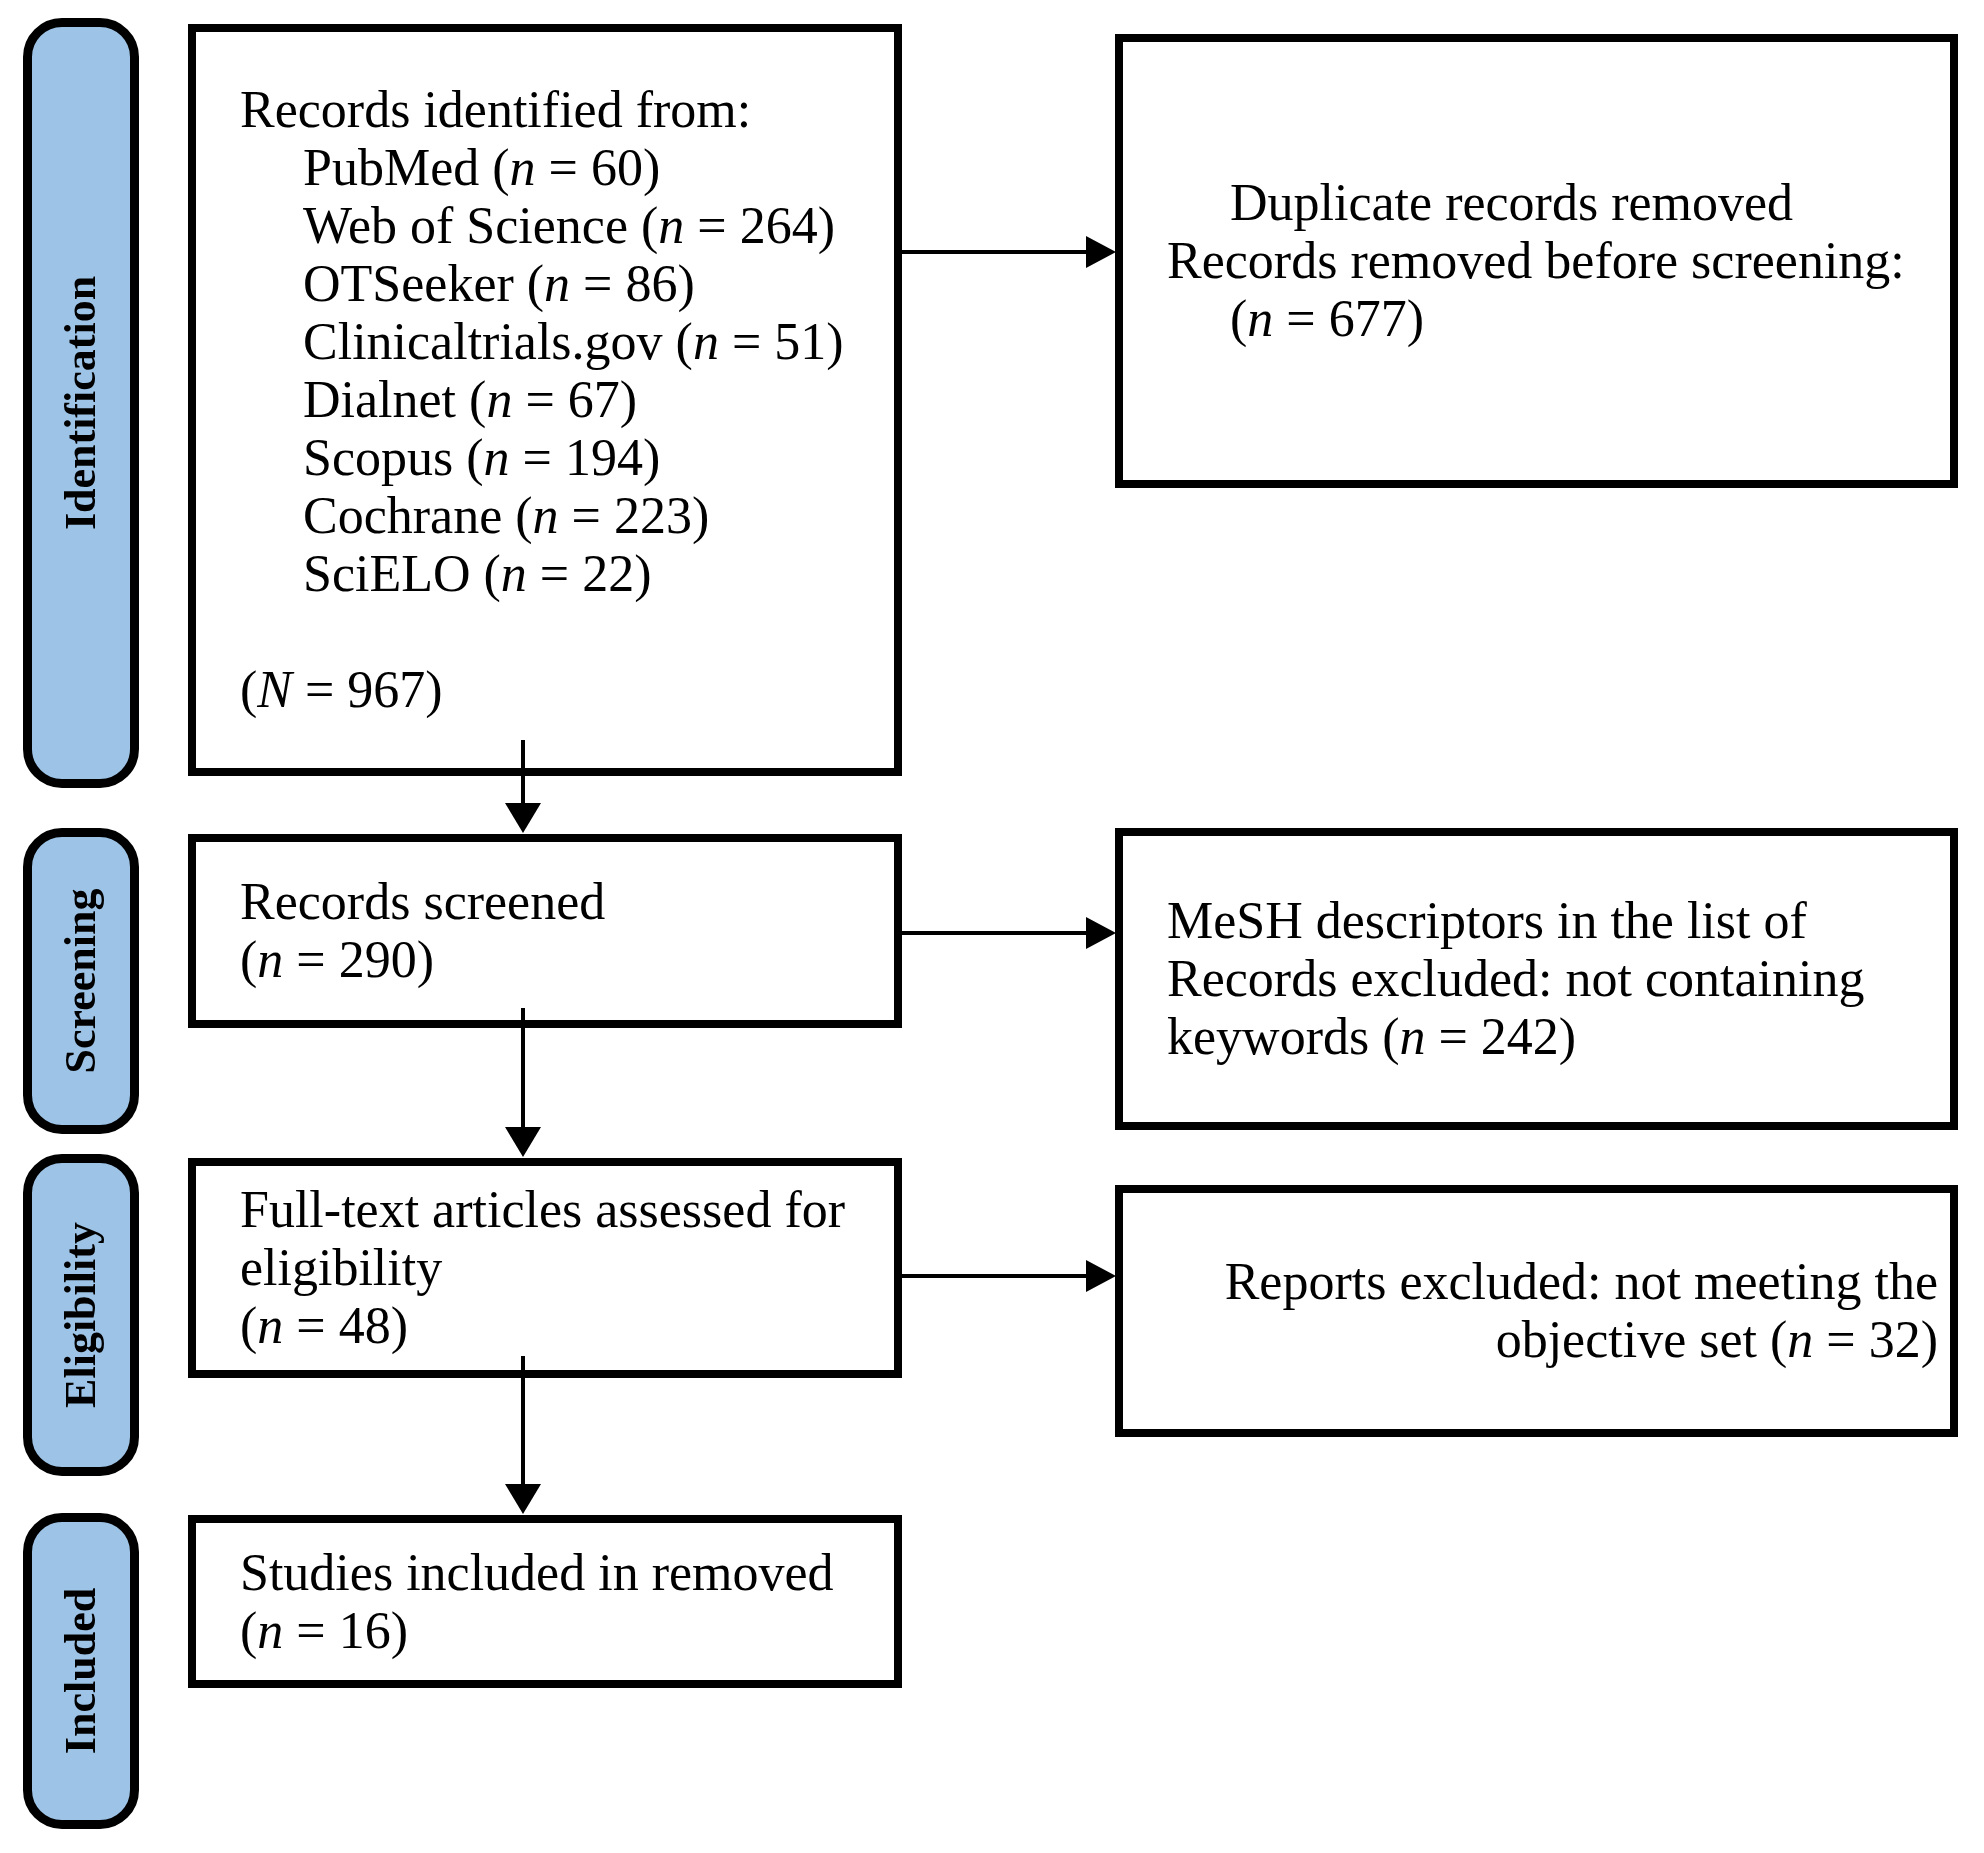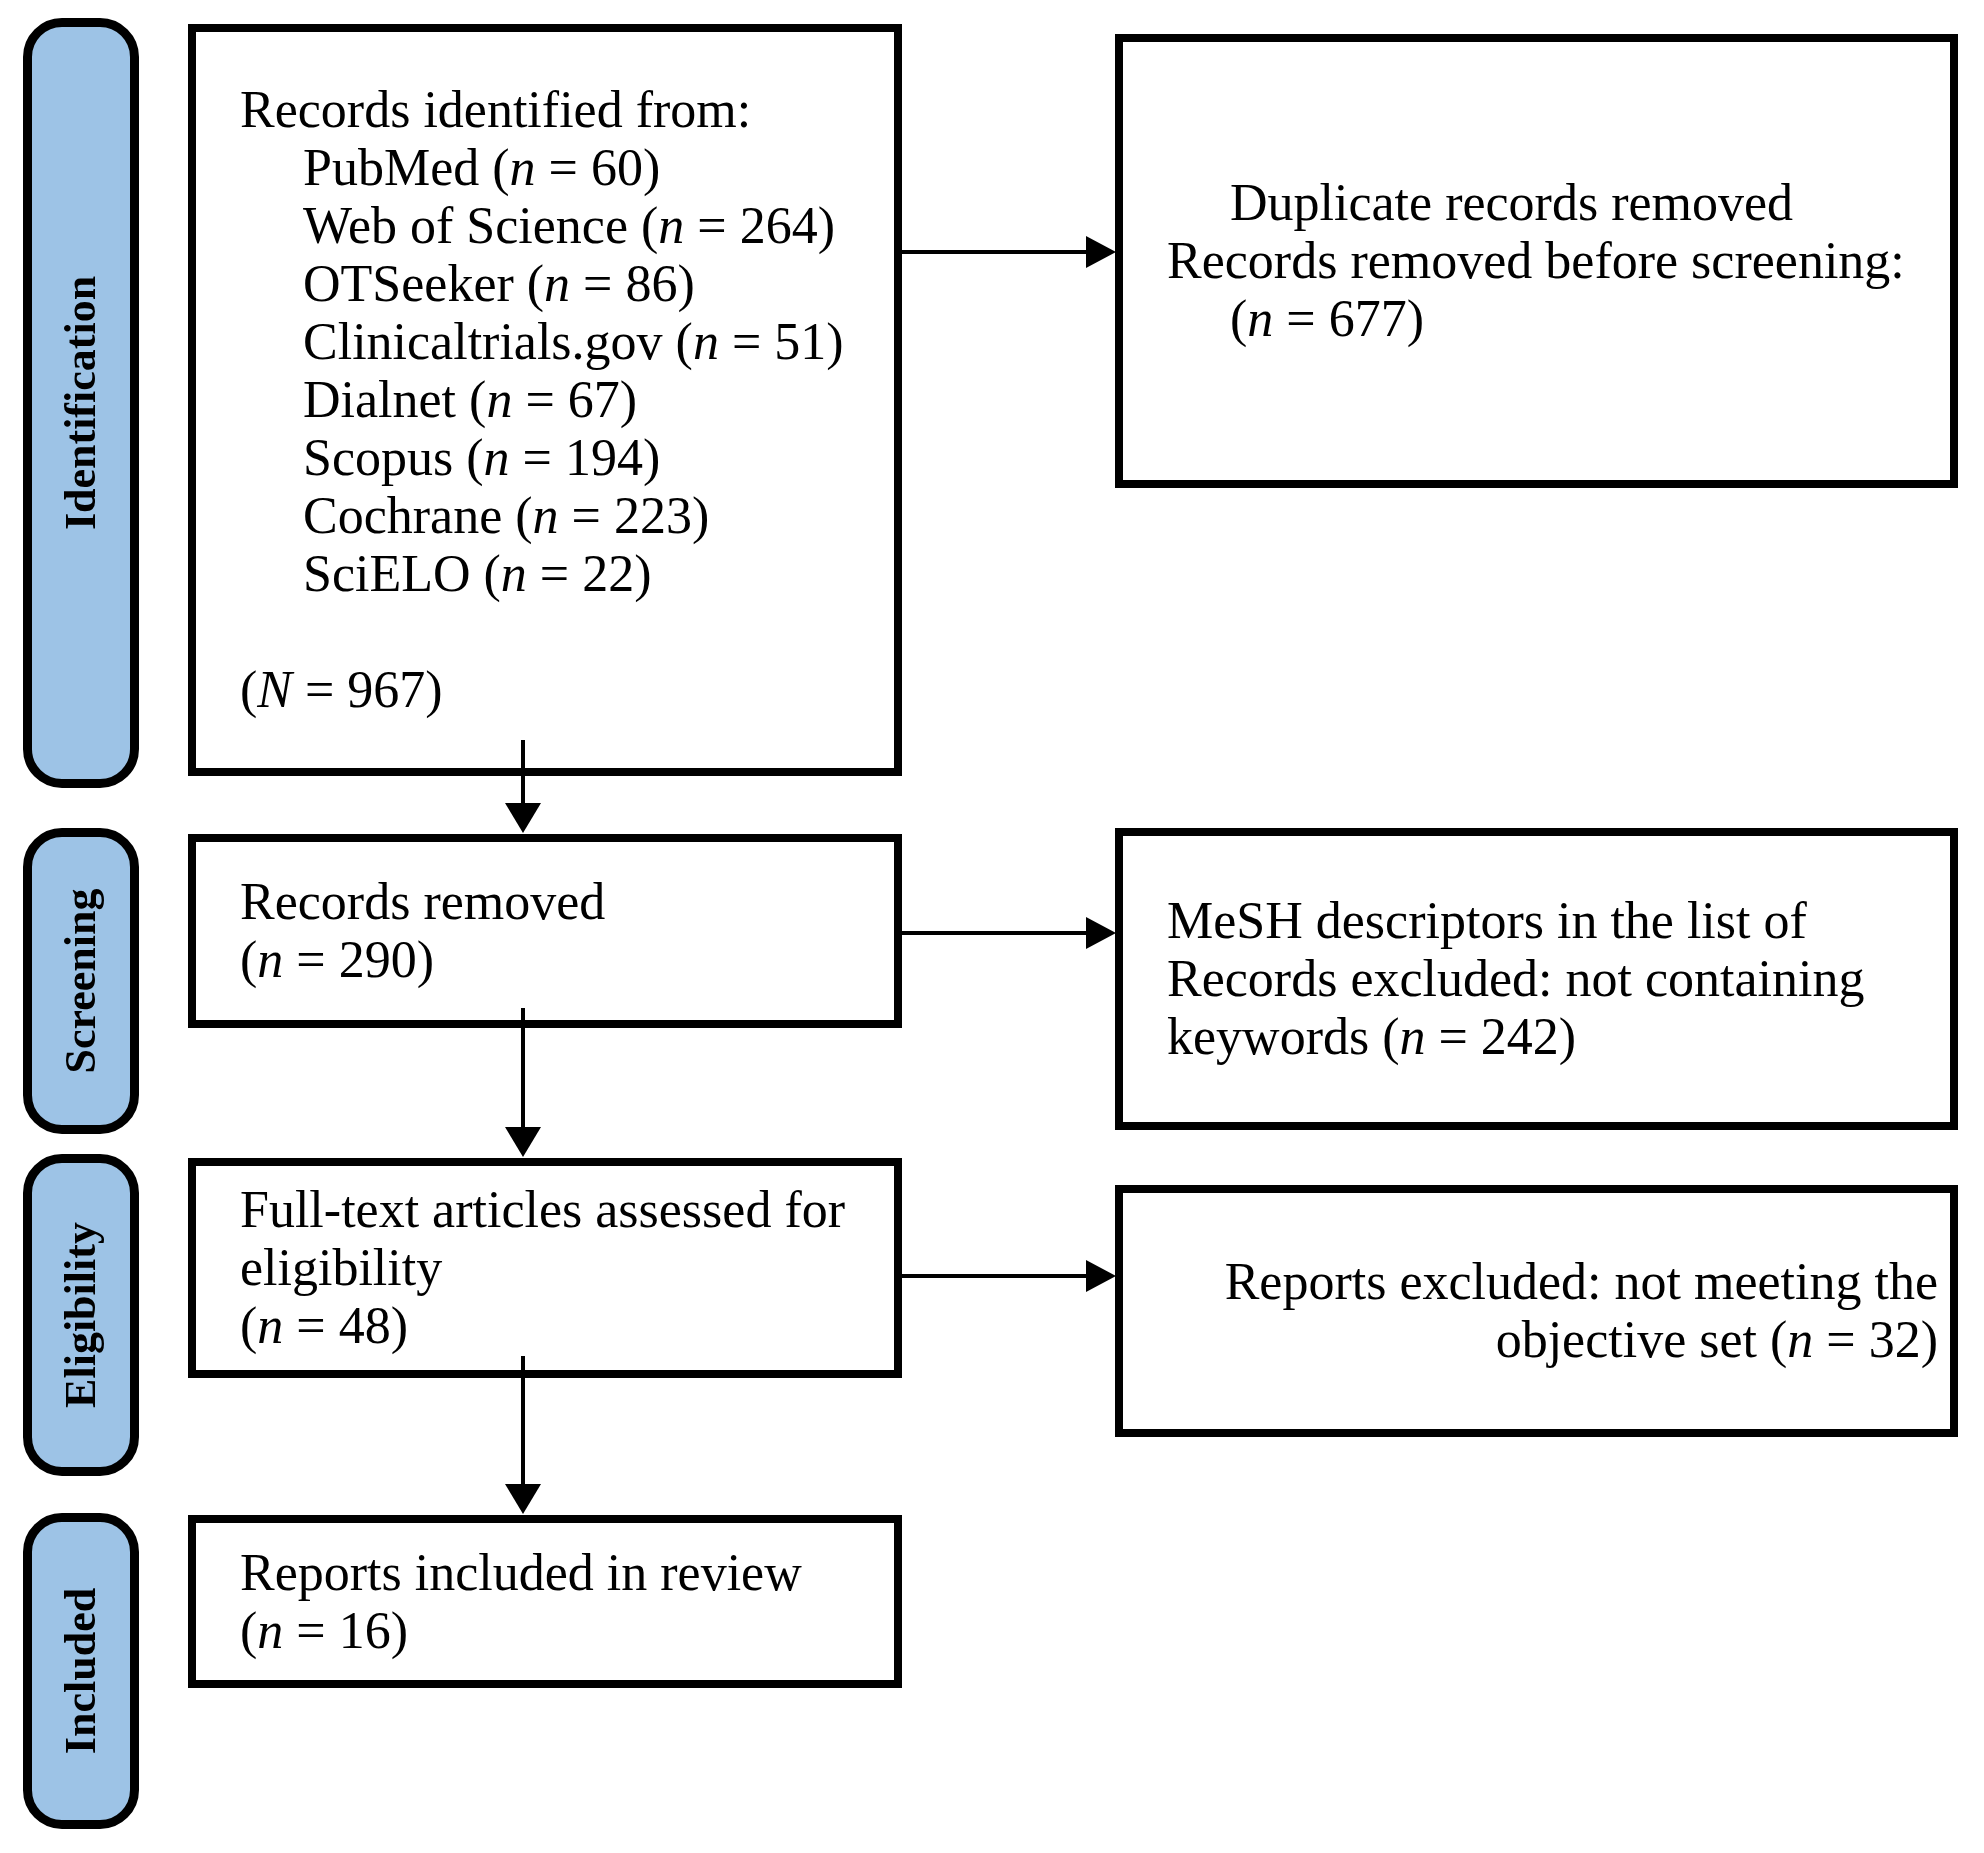--- a/index.html
+++ b/index.html
@@ -137,32 +137,32 @@
     <div class="line indent">Clinicaltrials.gov (<i>n</i> = 51)</div>
     <div class="line indent">Dialnet (<i>n</i> = 67)</div>
     <div class="line indent">Scopus (<i>n</i> = 194)</div>
     <div class="line indent">Cochrane (<i>n</i> = 223)</div>
     <div class="line indent">SciELO (<i>n</i> = 22)</div>
     <div class="spacer"></div>
     <div class="line">(<i>N</i> = 967)</div>
   </div>
 
   <div class="fbox main-col" id="box-screened">
-    <div class="line">Records removed</div>
+    <div class="line">Records screened</div>
     <div class="line">(<i>n</i> = 290)</div>
   </div>
 
   <div class="fbox main-col" id="box-fulltext">
     <div class="line">Full-text articles assessed for</div>
     <div class="line">eligibility</div>
     <div class="line">(<i>n</i> = 48)</div>
   </div>
 
   <div class="fbox main-col" id="box-included">
-    <div class="line">Reports included in review</div>
+    <div class="line">Studies included in removed</div>
     <div class="line">(<i>n</i> = 16)</div>
   </div>
 
   <div class="fbox right-col" id="box-removed">
     <div class="line indent">Duplicate records removed</div>
     <div class="line">Records removed before screening:</div>
     <div class="line indent">(<i>n</i> = 677)</div>
   </div>
 
   <div class="fbox right-col" id="box-excluded-screening">

